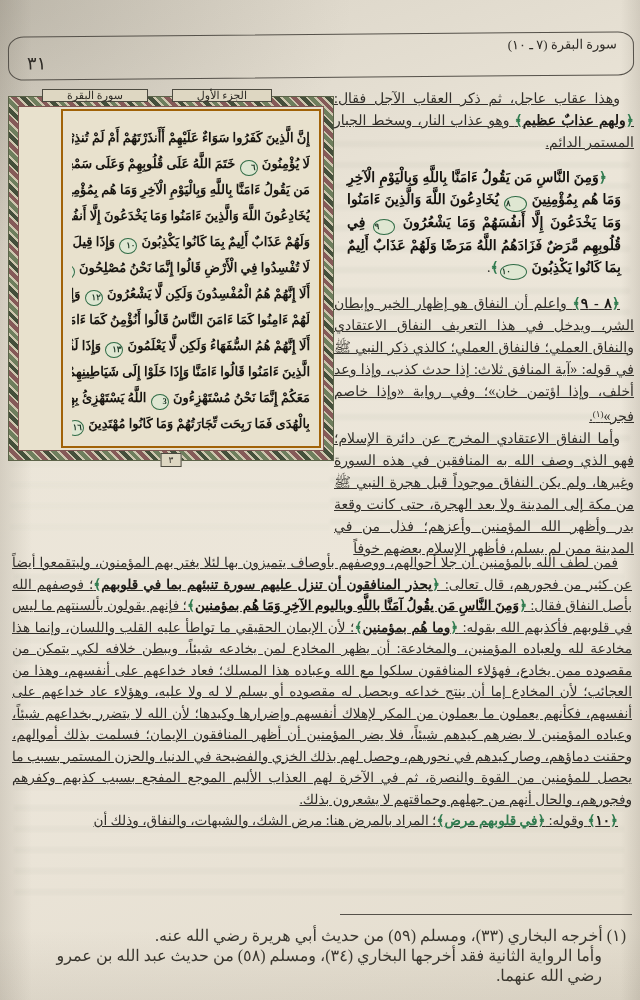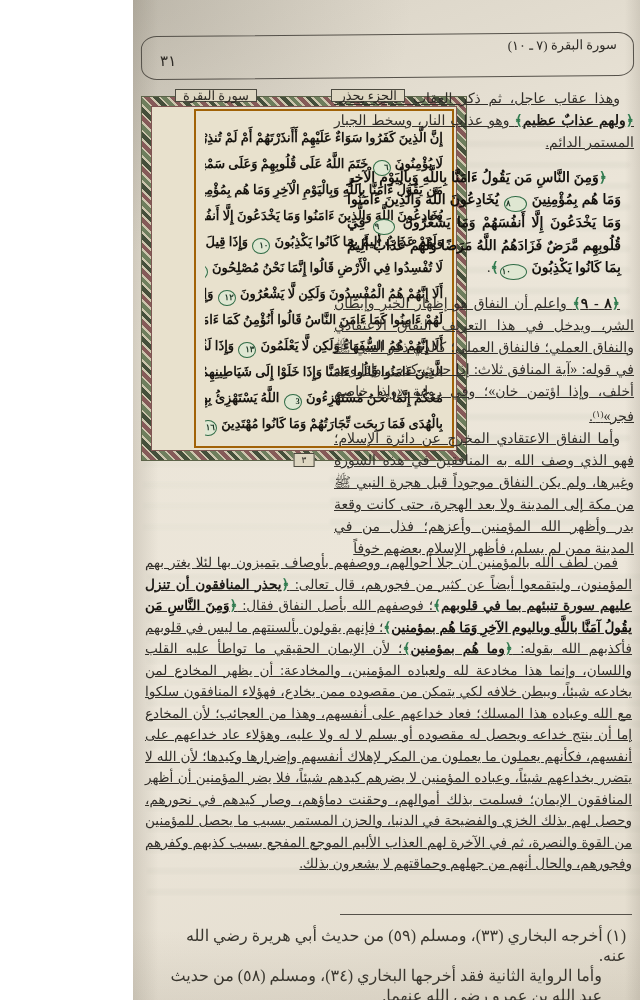--- a/index.html
+++ b/index.html
@@ -1,47 +1,47 @@
 <!DOCTYPE html>
 <html lang="ar" dir="rtl"><head>
 <meta charset="utf-8">
 <style>
   html,body{margin:0;padding:0;}
   body{font-family:"Liberation Serif","DejaVu Serif",serif;}
   .page{
-    position:relative;width:507px;height:1000px;overflow:hidden;
+    position:relative;width:640px;height:1000px;overflow:hidden;
     background:
       radial-gradient(120% 55% at 0% 0%, rgba(95,90,78,.24), transparent 46%),
       linear-gradient(90deg, rgba(118,110,96,.20), transparent 5%),
       linear-gradient(270deg, rgba(118,110,96,.18), transparent 3%),
       linear-gradient(0deg, rgba(118,110,96,.10), transparent 7%),
       linear-gradient(160deg,#d9d3c6,#ebe5d8 30%,#ece6da 62%,#e3dccd);
     color:#312e29;
   }
   
   .ghost{position:absolute;pointer-events:none;opacity:.55;filter:blur(.8px);
     background:repeating-linear-gradient(0deg, transparent 0 15px, rgba(108,124,104,.09) 15px 21px);}
   .g1{top:140px;right:10px;width:300px;height:400px;}
   .g2{top:560px;left:14px;width:610px;height:350px;opacity:.4;}
   .g3{top:95px;left:10px;width:320px;height:450px;opacity:.25;}
 
   
   .header-band{position:absolute;top:34px;left:8px;right:6px;height:42px;
     border:1.2px solid #55514a;border-radius:16px/13px;transform:rotate(-.5deg);}
   .header-title{position:absolute;right:16px;top:4px;font-size:13px;color:#2f2c27;}
-  .header-pageno{position:absolute;left:18px;top:15px;font-size:15px;color:#2f2c27;letter-spacing:1px;text-align:right;}
+  .header-pageno{position:absolute;left:18px;top:15px;font-size:18px;color:#2f2c27;letter-spacing:1px;text-align:right;}
 
   
   .mushaf{position:absolute;left:8px;top:96px;width:326px;}
   .mframe{position:relative;padding:9px;border:1px solid #5c6349;
     background:repeating-linear-gradient(45deg,#6e7e5d 0 4px,#cdc6ae 4px 6px,#855a58 6px 10px,#cdc6ae 10px 12px,#454f3b 12px 16px,#cdc6ae 16px 18px);}
   .minner{background:#e8e1cd;border:1px solid #7e5652;padding:2px;}
   .minner2{border:2px solid #a16207;padding:14px 9px 9px;margin-left:40px;}
   .cartouche{position:absolute;top:-7px;background:#ded7c2;border:1px solid #4c4a40;
-    padding:1px 7px;font-size:13px;line-height:9px;color:#2e2b25;z-index:3;white-space:nowrap;}
+    padding:1px 24px;font-size:11px;line-height:9px;color:#2e2b25;z-index:3;white-space:nowrap;}
   .cart-juz{right:62px;}
   .cart-surah{left:34px;}
   .mpage{position:absolute;bottom:-7px;left:50%;transform:translateX(-50%);
     background:#ded7c2;border:1px solid #4c4a40;padding:0 7px;font-size:9px;line-height:12px;color:#2e2b25;z-index:3;}
   .mline{font-size:13px;font-weight:700;color:#181510;line-height:26px;
     text-align:justify;text-align-last:justify;white-space:nowrap;overflow:hidden;}
 
   
   .col-right{position:absolute;right:6px;top:88px;width:300px;font-size:14px;line-height:22px;text-align:justify;}
   .para{text-indent:14px;margin:0;text-decoration:underline;}
@@ -75,21 +75,21 @@
   <div class="ghost g1"></div>
   <div class="ghost g2"></div>
   <div class="ghost g3"></div>
 
   <div class="header-band">
     <span class="header-title">سورة البقرة (٧ ـ ١٠)</span>
     <span class="header-pageno">٣١</span>
   </div>
 
   <div class="mushaf">
-    <span class="cartouche cart-juz">الجزء يحذر</span>
+    <span class="cartouche cart-juz">الجزء الأول</span>
     <span class="cartouche cart-surah">سورة البقرة</span>
     <div class="mframe">
       <div class="minner">
         <div class="minner2">
             <div class="mline"><span>إِنَّ الَّذِينَ كَفَرُوا سَوَاءٌ عَلَيْهِمْ أَأَنذَرْتَهُمْ أَمْ لَمْ تُنذِرْهُمْ</span></div>
             <div class="mline"><span>لَا يُؤْمِنُونَ </span><span class="vnum">٦</span><span> خَتَمَ اللَّهُ عَلَى قُلُوبِهِمْ وَعَلَى سَمْعِهِمْ وَعَلَى</span></div>
             <div class="mline"><span>مَن يَقُولُ ءَامَنَّا بِاللَّهِ وَبِالْيَوْمِ الْآخِرِ وَمَا هُم بِمُؤْمِنِينَ </span><span class="vnum">٨</span></div>
             <div class="mline"><span>يُخَادِعُونَ اللَّهَ وَالَّذِينَ ءَامَنُوا وَمَا يَخْدَعُونَ إِلَّا أَنفُسَهُمْ</span></div>
             <div class="mline"><span>وَلَهُمْ عَذَابٌ أَلِيمٌ بِمَا كَانُوا يَكْذِبُونَ </span><span class="vnum">١٠</span><span> وَإِذَا قِيلَ لَهُمْ</span></div>
             <div class="mline"><span>لَا تُفْسِدُوا فِي الْأَرْضِ قَالُوا إِنَّمَا نَحْنُ مُصْلِحُونَ </span><span class="vnum">١١</span></div>
@@ -107,20 +107,21 @@
 
   <div class="col-right">
     <p class="para"><span>وهذا عقاب عاجل، ثم ذكر العقاب الآجل فقال: </span><span class="grn">﴿</span><span class="qb">ولهم عذابٌ عظيم</span><span class="grn">﴾</span><span> وهو عذاب النار، وسخط الجبار المستمر الدائم.</span></p>
     <p class="uth-block"><span class="grn">﴿</span><span class="uth">وَمِنَ النَّاسِ مَن يَقُولُ ءَامَنَّا بِاللَّهِ وَبِالْيَوْمِ الْآخِرِ وَمَا هُم بِمُؤْمِنِينَ </span><span class="vnum">٨</span><span class="uth"> يُخَادِعُونَ اللَّهَ وَالَّذِينَ ءَامَنُوا وَمَا يَخْدَعُونَ إِلَّا أَنفُسَهُمْ وَمَا يَشْعُرُونَ </span><span class="vnum">٩</span><span class="uth"> فِي قُلُوبِهِم مَّرَضٌ فَزَادَهُمُ اللَّهُ مَرَضًا وَلَهُمْ عَذَابٌ أَلِيمٌ بِمَا كَانُوا يَكْذِبُونَ </span><span class="vnum">١٠</span><span class="grn">﴾</span><span>.</span></p>
     <p class="para"><span class="grn">﴿</span><span class="bnum">٨ - ٩</span><span class="grn">﴾</span><span> واعلم أن النفاق هو إظهار الخير وإبطان الشر، ويدخل في هذا التعريف النفاق الاعتقادي والنفاق العملي؛ فالنفاق العملي؛ كالذي ذكر النبي ﷺ في قوله: «آية المنافق ثلاث: إذا حدث كذب، وإذا وعد أخلف، وإذا اؤتمن خان»؛ وفي رواية «وإذا خاصم فجر»</span><span class="fref">(١)</span><span>.</span></p>
     <p class="para"><span>وأما النفاق الاعتقادي المخرج عن دائرة الإسلام؛ فهو الذي وصف الله به المنافقين في هذه السورة وغيرها، ولم يكن النفاق موجوداً قبل هجرة النبي ﷺ من مكة إلى المدينة ولا بعد الهجرة، حتى كانت وقعة بدر وأظهر الله المؤمنين وأعزهم؛ فذل من في المدينة ممن لم يسلم، فأظهر الإسلام بعضهم خوفاً</span></p>
   </div>
 
   <div class="full-block">
     <p class="para"><span>فمن لطف الله بالمؤمنين أن جلا أحوالهم، ووصفهم بأوصاف يتميزون بها لئلا يغتر بهم المؤمنون، وليتقمعوا أيضاً عن كثير من فجورهم، قال تعالى: </span><span class="grn">﴿</span><span class="qb">يحذر المنافقون أن تنزل عليهم سورة تنبئهم بما في قلوبهم</span><span class="grn">﴾</span><span>؛ فوصفهم الله بأصل النفاق فقال: </span><span class="grn">﴿</span><span class="uth">وَمِنَ النَّاسِ مَن يقُولُ آمَنَّا باللَّهِ وباليوم الآخِرِ وَمَا هُم بمؤمنين</span><span class="grn">﴾</span><span>؛ فإنهم يقولون بألسنتهم ما ليس في قلوبهم فأكذبهم الله بقوله: </span><span class="grn">﴿</span><span class="qb">وما هُم بمؤمنين</span><span class="grn">﴾</span><span>؛ لأن الإيمان الحقيقي ما تواطأ عليه القلب واللسان، وإنما هذا مخادعة لله ولعباده المؤمنين، والمخادعة: أن يظهر المخادع لمن يخادعه شيئاً، ويبطن خلافه لكي يتمكن من مقصوده ممن يخادع، فهؤلاء المنافقون سلكوا مع الله وعباده هذا المسلك؛ فعاد خداعهم على أنفسهم، وهذا من العجائب؛ لأن المخادع إما أن ينتج خداعه ويحصل له مقصوده أو يسلم لا له ولا عليه، وهؤلاء عاد خداعهم على أنفسهم، فكأنهم يعملون ما يعملون من المكر لإهلاك أنفسهم وإضرارها وكيدها؛ لأن الله لا يتضرر بخداعهم شيئاً، وعباده المؤمنين لا يضرهم كيدهم شيئاً، فلا يضر المؤمنين أن أظهر المنافقون الإيمان؛ فسلمت بذلك أموالهم، وحقنت دماؤهم، وصار كيدهم في نحورهم، وحصل لهم بذلك الخزي والفضيحة في الدنيا، والحزن المستمر بسبب ما يحصل للمؤمنين من القوة والنصرة، ثم في الآخرة لهم العذاب الأليم الموجع المفجع بسبب كذبهم وكفرهم وفجورهم، والحال أنهم من جهلهم وحماقتهم لا يشعرون بذلك.</span></p>
+    <p class="para"><span class="grn">﴿</span><span class="bnum">١٠</span><span class="grn">﴾</span><span> وقوله: </span><span class="grn">﴿</span><span class="gq">في قلوبهم مرض</span><span class="grn">﴾</span><span>؛ المراد بالمرض هنا: مرض الشك، والشبهات، والنفاق، وذلك أن</span></p>
   </div>
 
   <div class="fsep"></div>
   <div class="footnotes">
     <div>(١) أخرجه البخاري (٣٣)، ومسلم (٥٩) من حديث أبي هريرة رضي الله عنه.</div>
     <div class="fn2">وأما الرواية الثانية فقد أخرجها البخاري (٣٤)، ومسلم (٥٨) من حديث عبد الله بن عمرو رضي الله عنهما.</div>
   </div>
 
 </div>
 

